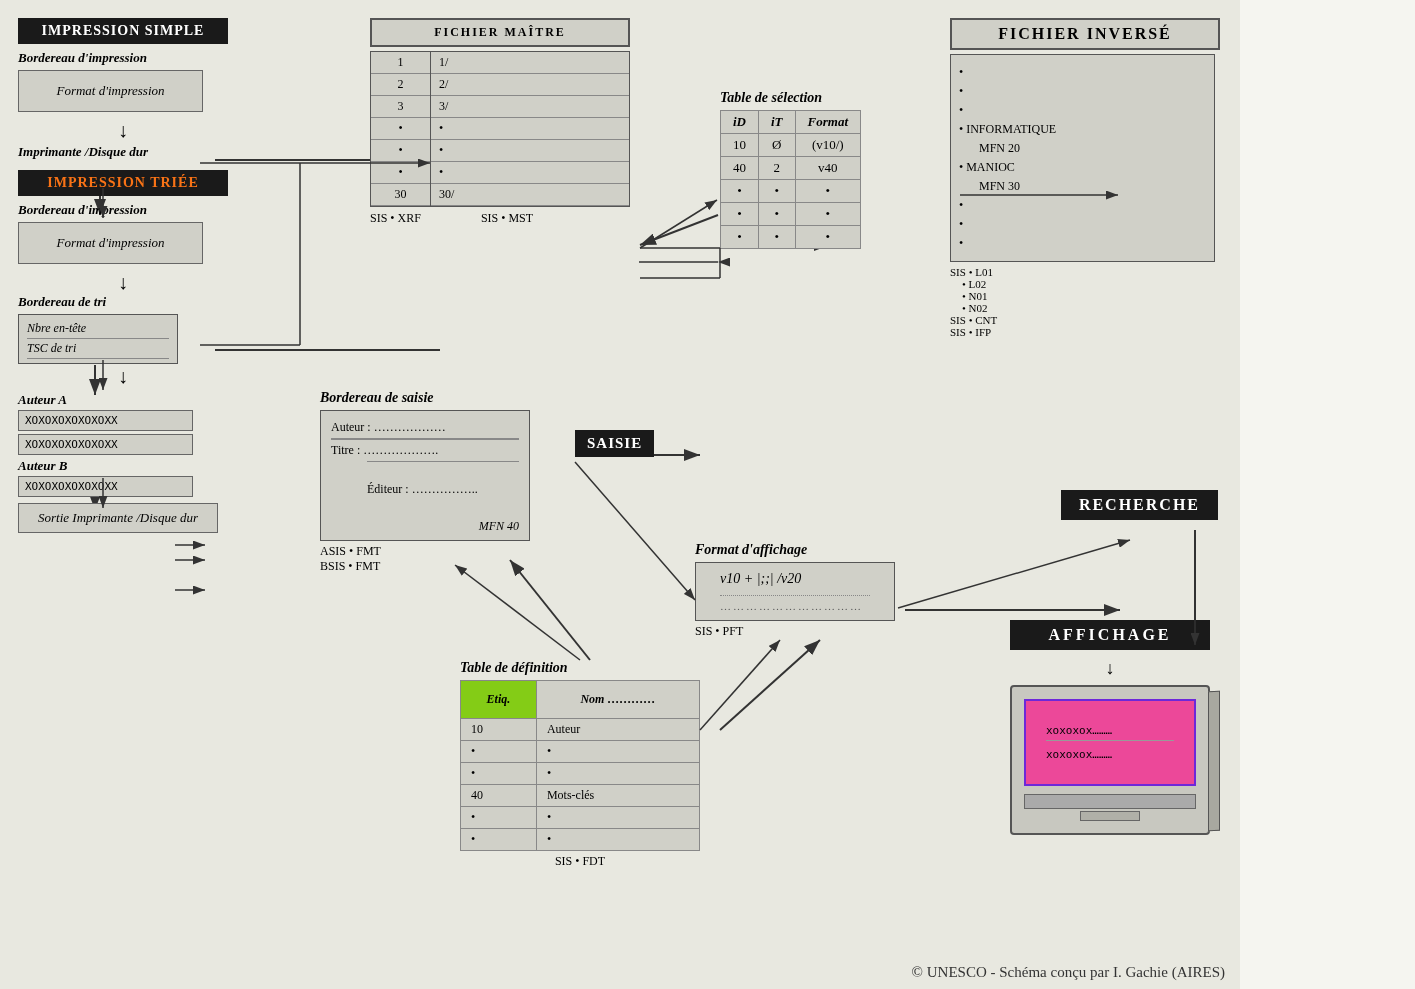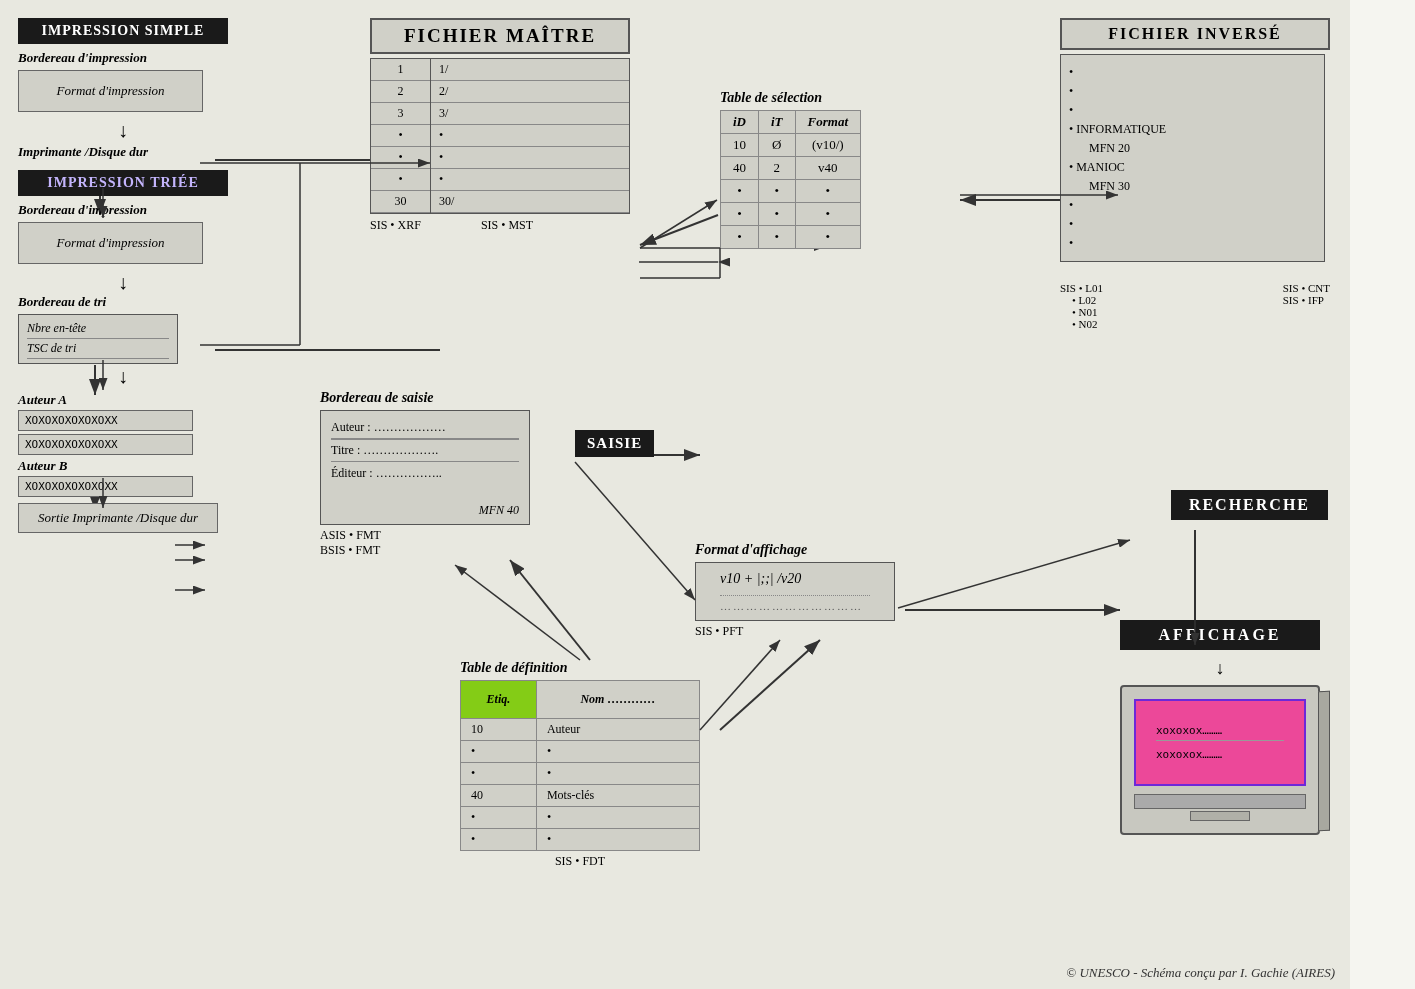--- a/index.html
+++ b/index.html
@@ -5,21 +5,21 @@
     * { box-sizing: border-box; margin: 0; padding: 0; }
     body {
       background: #f5f5f0;
       font-family: 'Times New Roman', Times, serif;
       width: 1415px;
       height: 989px;
       overflow: hidden;
       position: relative;
     }
     .diagram-container {
-      width: 1350px;
+      width: 1240px;
       height: 989px;
       position: relative;
       background: #e8e8e0;
       padding: 20px;
     }
 
     
     .black-box {
       background: #1a1a1a;
       color: white;
@@ -77,21 +77,21 @@
 
     .printer-label {
       font-style: italic;
       font-weight: bold;
       font-size: 13px;
       margin: 4px 0 10px 0;
     }
 
     .impression-triee-title {
       background: #1a1a1a;
-      color: #c4b5fd;
+      color: #f97316;
       font-weight: bold;
       font-size: 14px;
       letter-spacing: 1px;
       text-align: center;
       padding: 5px 8px;
       margin-bottom: 6px;
     }
 
     
     .auteur-section {
@@ -131,21 +131,21 @@
       position: absolute;
       left: 370px;
       top: 18px;
     }
 
     .fichier-maitre-title {
       background: #d0d0c8;
       border: 2px solid #555;
       text-align: center;
       font-weight: bold;
-      font-size: 19px;
+      font-size: 12px;
       letter-spacing: 2px;
       padding: 5px 30px;
       margin-bottom: 4px;
     }
 
     .xrf-mst-container {
       display: flex;
       gap: 0;
     }
 
@@ -343,22 +343,21 @@
       width: 1415px;
       height: 989px;
       pointer-events: none;
     }
 
     
     .copyright {
       position: absolute;
       bottom: 8px;
       right: 15px;
-      font-size: 13px;
-      font-style: italic;
+      font-size: 15px;
       color: #333;
     }
 
     .nbre-tsc-box {
       background: #d0d0c8;
       border: 1.5px solid #555;
       padding: 4px 8px;
       width: 160px;
       margin-bottom: 2px;
     }
@@ -567,21 +566,21 @@
       <div class="inverse-item">•</div>
       <div class="inverse-item">•</div>
       <div class="inverse-item">• INFORMATIQUE</div>
       <div class="inverse-item" style="padding-left:20px;">MFN 20</div>
       <div class="inverse-item">• MANIOC</div>
       <div class="inverse-item" style="padding-left:20px;">MFN 30</div>
       <div class="inverse-item">•</div>
       <div class="inverse-item">•</div>
       <div class="inverse-item">•</div>
     </div>
-    <div style="display:flex; justify-content:space-between; margin-top:20px; font-size:11px;">
+    <div style="display:flex; justify-content:space-between; margin-top:4px; font-size:11px;flex-direction:column;">
       <div>
         <div>SIS • L01</div>
         <div style="padding-left:12px;">• L02</div>
         <div style="padding-left:12px;">• N01</div>
         <div style="padding-left:12px;">• N02</div>
       </div>
       <div>
         <div>SIS • CNT</div>
         <div>SIS • IFP</div>
       </div>
@@ -590,21 +589,21 @@
 
   <div class="saisie-section" style="top:390px; left:320px;">
     <div class="saisie-label">Bordereau de saisie</div>
     <div class="saisie-box">
       <div class="saisie-field">
         <span>Auteur : ………………</span>
       </div>
       <div class="saisie-field" style="border-bottom:none; border-top:1px solid #888;">
         <span>Titre : ……………….</span>
       </div>
-      <div class="saisie-field" style="border-bottom:none; border-top:1px solid #888; padding-top:4px; padding-bottom:20px;">
+      <div class="saisie-field" style="border-bottom:none; border-top:1px solid #888; padding-top:20px; padding-bottom:20px;margin-left:36px;">
         <span>Éditeur : ……………..</span>
       </div>
       <div style="text-align:right; font-size:12px; margin-top:2px;font-style:italic;">
         <span>MFN 40</span>
       </div>
     </div>
     <div style="font-size:12px; margin-top:3px;">
       <div>ASIS • FMT</div>
       <div>BSIS • FMT</div>
     </div>

